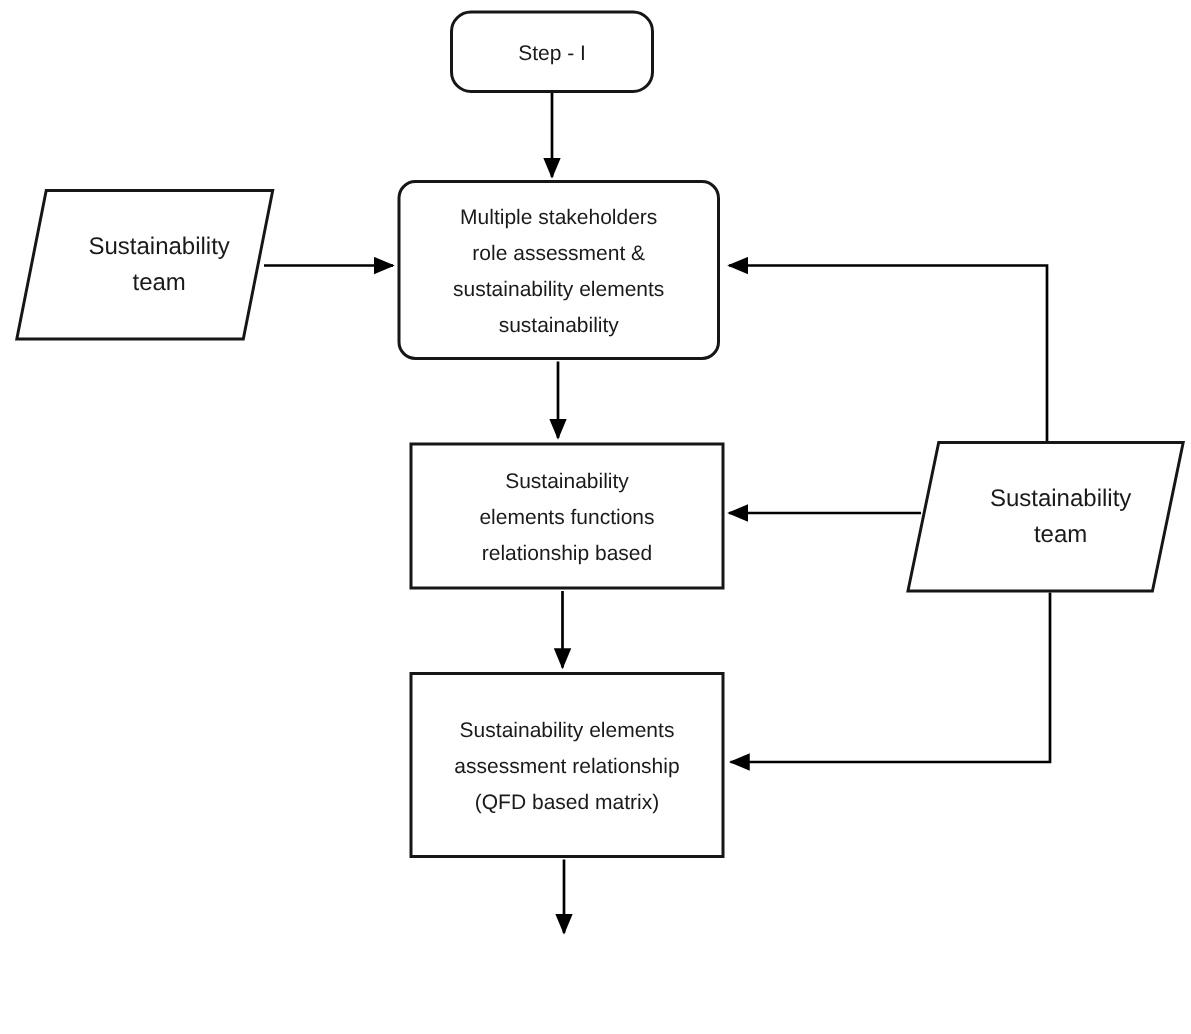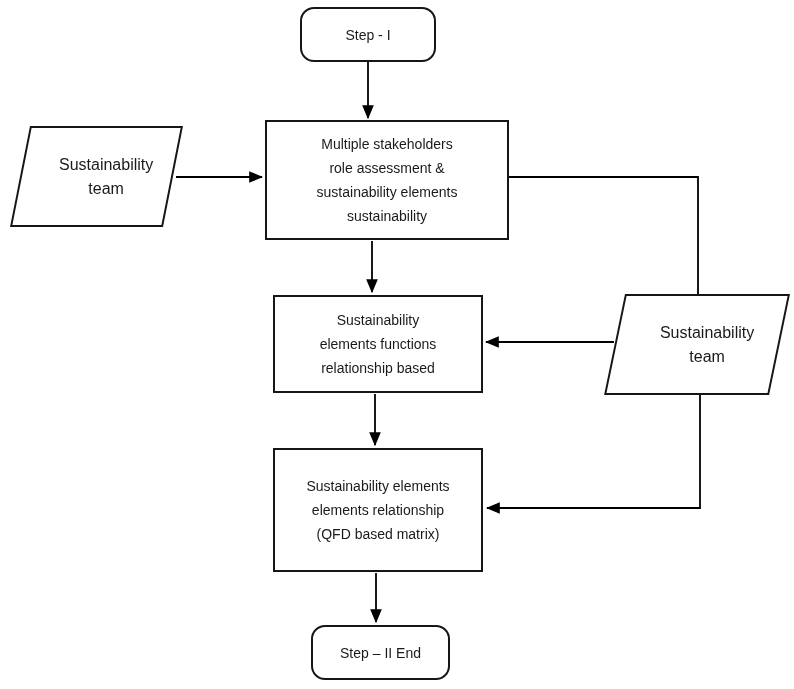--- a/index.html
+++ b/index.html
@@ -77,21 +77,21 @@
     <path d="M376 573 L376 622" stroke="#000" stroke-width="1.8" fill="none" marker-end="url(#ah)"></path>
     <path d="M614 342 L486 342" stroke="#000" stroke-width="1.8" fill="none" marker-end="url(#ah)"></path>
     <path d="M698 295 L698 177 L486 177" stroke="#000" stroke-width="1.8" fill="none" marker-end="url(#ah)"></path>
     <path d="M700 394 L700 508 L487 508" stroke="#000" stroke-width="1.8" fill="none" marker-end="url(#ah)"></path>
   </svg>
 
   <div class="node terminator" style="left:300px; top:7px; width:136px; height:55px;">
     <span class="tline">Step - I</span>
   </div>
 
-  <div class="node process" style="left:265px; top:120px; width:244px; height:120px;">
+  <div class="node process" style="left:265px; top:120px; width:215px; height:120px;border-radius:12px;">
     <span class="tline">Multiple stakeholders</span>
     <span class="tline">role assessment &amp;</span>
     <span class="tline">sustainability elements</span>
     <span class="tline">sustainability</span>
   </div>
 
   <div class="para para-left" style="left:30px; top:126px; width:153px; height:101px;">
     <div class="para-inner">
       <span class="tline">Sustainability</span>
       <span class="tline">team</span>
@@ -106,21 +106,18 @@
 
   <div class="para para-right" style="left:625px; top:294px; width:165px; height:101px;">
     <div class="para-inner">
       <span class="tline">Sustainability</span>
       <span class="tline">team</span>
     </div>
   </div>
 
   <div class="node process" style="left:273px; top:448px; width:210px; height:124px;">
     <span class="tline">Sustainability elements</span>
-    <span class="tline">elements relationship</span>
+    <span class="tline">assessment relationship</span>
     <span class="tline">(QFD based matrix)</span>
   </div>
 
-  <div class="node terminator" style="left:311px; top:625px; width:139px; height:55px;">
-    <span class="tline">Step – II End</span>
-  </div>
 
 </div>
 
 </body></html>

